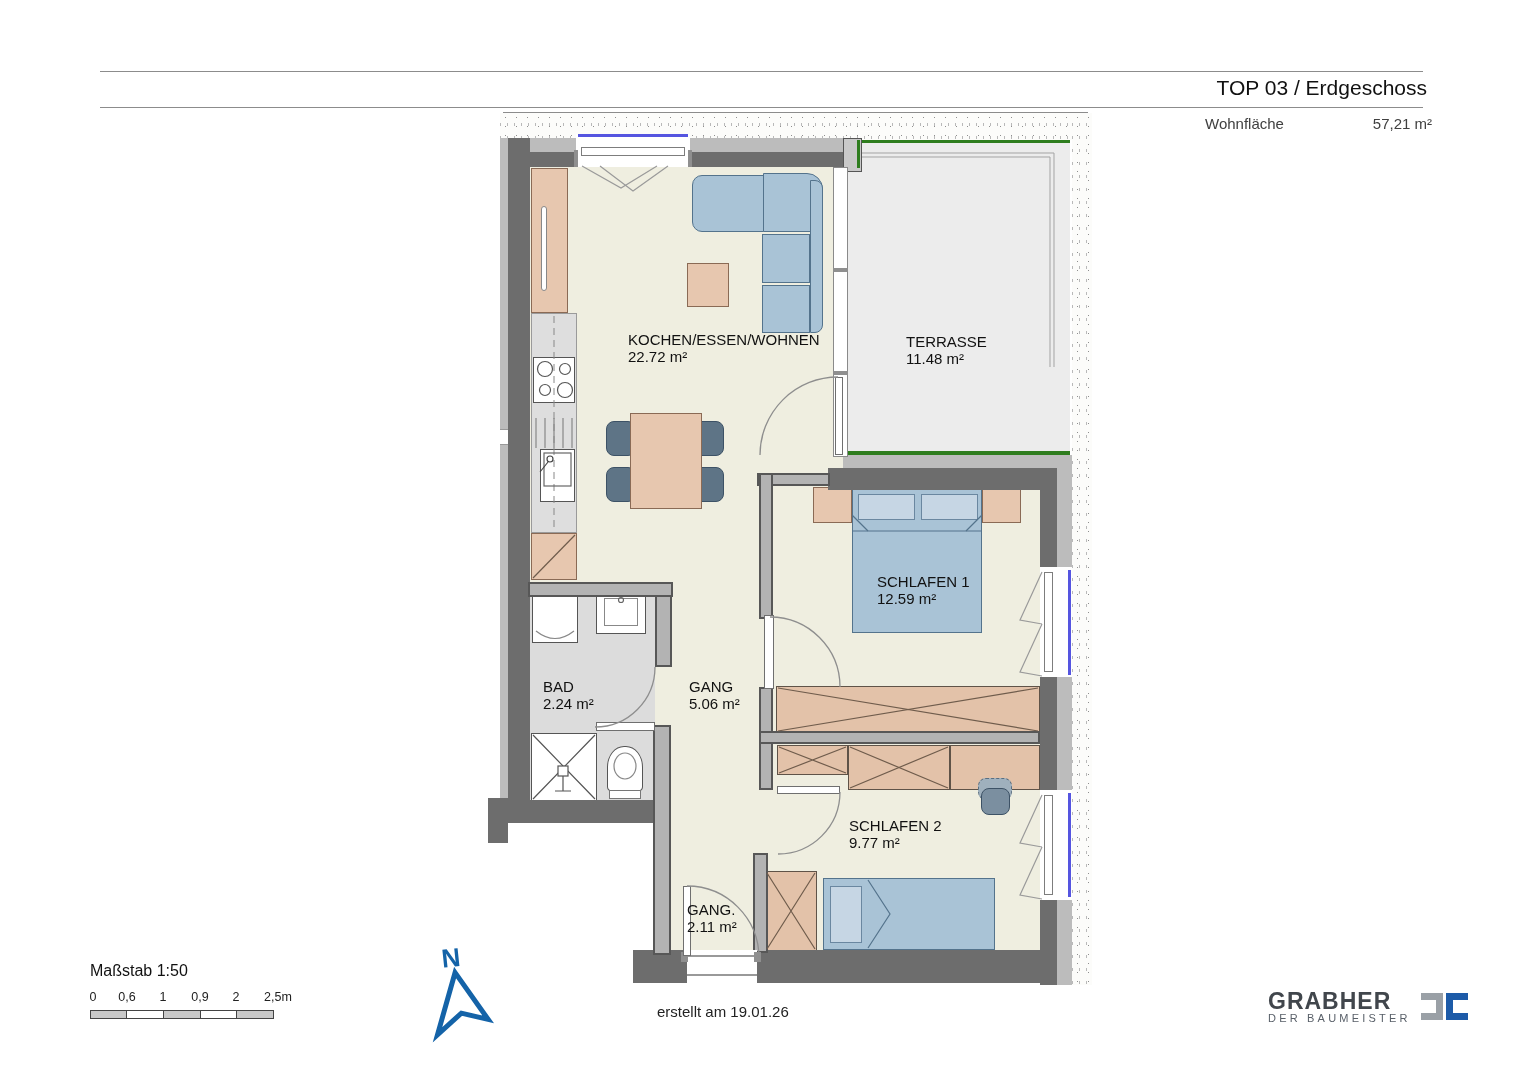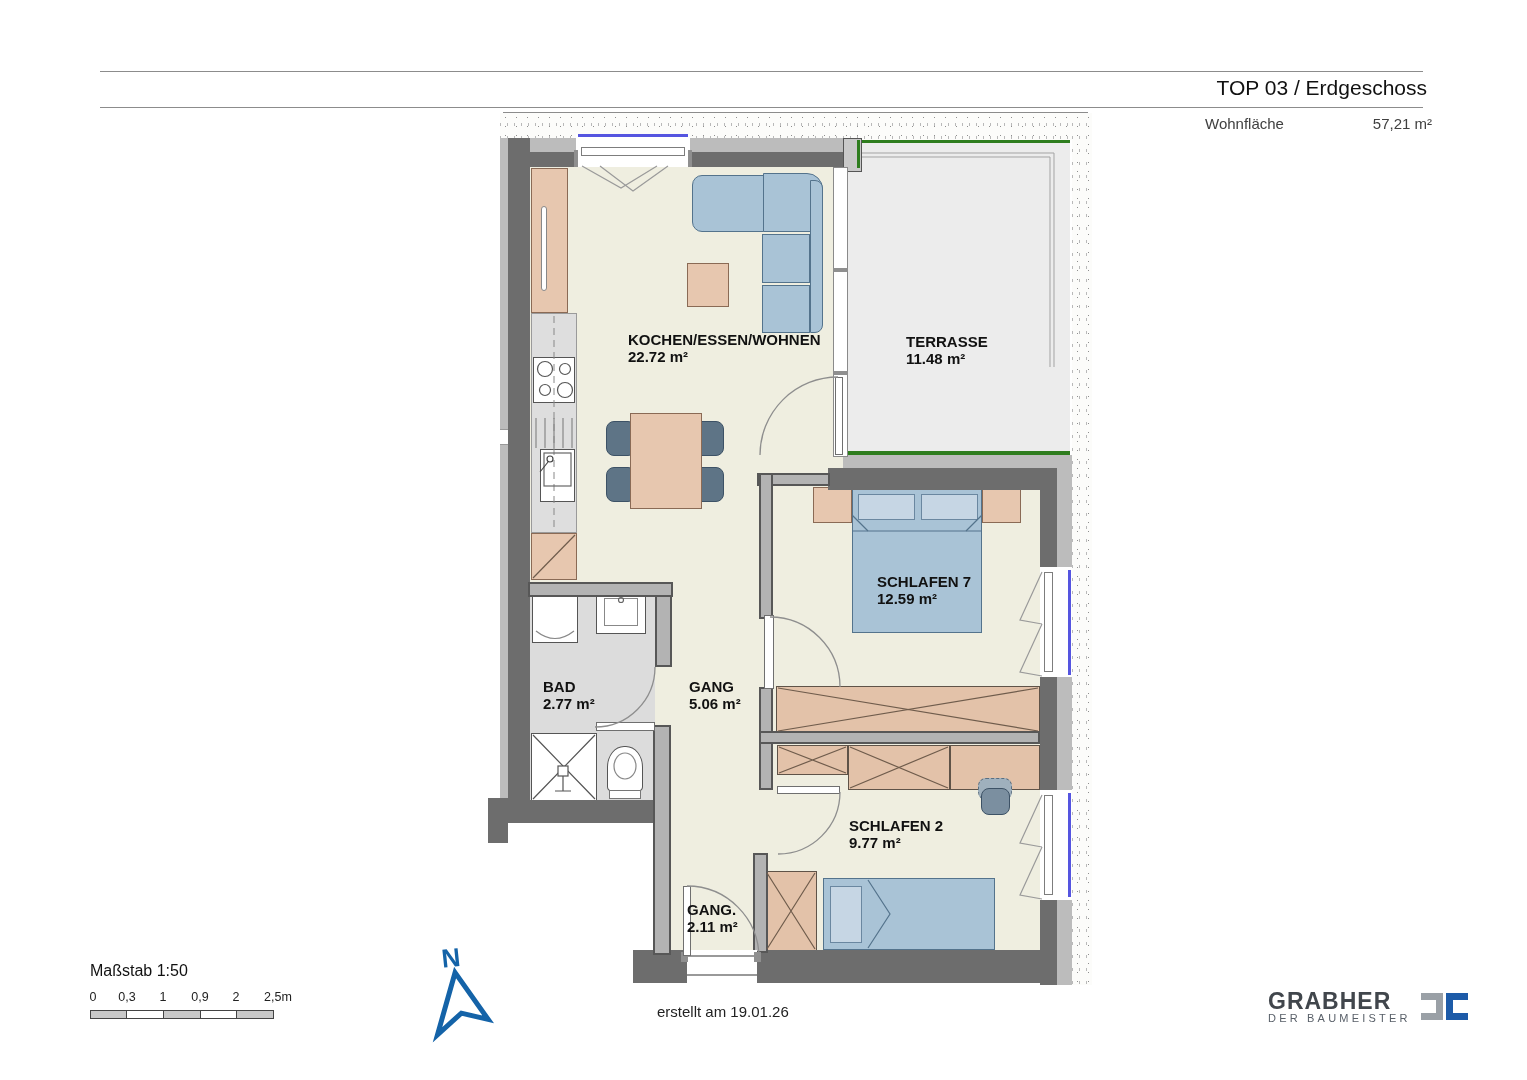--- a/index.html
+++ b/index.html
@@ -34,21 +34,21 @@
   .leaf{position:absolute;background:#fff;border:1px solid #6f6f6f;box-sizing:border-box;}
   
   .tan{position:absolute;background:#e7c7af;border:1px solid #8a6a55;box-sizing:border-box;}
   .tan2{position:absolute;background:#e3c2a9;border:1px solid #5f5348;box-sizing:border-box;}
   .blu{position:absolute;background:#a9c3d6;border:1.5px solid #54738c;box-sizing:border-box;}
   .blu-lt{position:absolute;background:#c6d6e4;border:1px solid #6a87a0;box-sizing:border-box;}
   .slate{position:absolute;background:#5e7486;border:1px solid #3d5266;box-sizing:border-box;border-radius:8px;}
   .whitebox{position:absolute;background:#fff;border:1px solid #555;box-sizing:border-box;}
   .counter{position:absolute;background:#dedede;border:1px solid #9a9a9a;box-sizing:border-box;}
   
-  .rlabel{position:absolute;font-size:15px;font-weight:700;line-height:17px;color:#111;white-space:nowrap;}
+  .rlabel{position:absolute;font-size:15px;font-weight:400;line-height:17px;color:#111;white-space:nowrap;}
   .rlabel span{display:block;}
   .small{font-size:15px;color:#222;}
   svg.overlay{position:absolute;left:0;top:0;pointer-events:none;}
   
   .seg{position:absolute;height:9px;border:1px solid #444;box-sizing:border-box;}
   .tick{position:absolute;font-size:12.5px;color:#222;transform:translateX(-50%);}
   
   .logoname{font-size:23px;font-weight:700;letter-spacing:1px;color:#41464c;line-height:22px;}
   .logotag{font-size:11px;letter-spacing:3.2px;color:#596069;}
   .bracket{width:9px;height:27px;box-sizing:border-box;}
@@ -235,43 +235,43 @@
 
   <div class="rlabel" style="left:628px;top:331px;">
     <span>KOCHEN/ESSEN/WOHNEN</span>
     <span>22.72 m²</span>
   </div>
   <div class="rlabel" style="left:906px;top:333px;">
     <span>TERRASSE</span>
     <span>11.48 m²</span>
   </div>
   <div class="rlabel" style="left:877px;top:573px;">
-    <span>SCHLAFEN 7</span>
+    <span>SCHLAFEN 1</span>
     <span>12.59 m²</span>
   </div>
   <div class="rlabel" style="left:543px;top:678px;">
     <span>BAD</span>
-    <span>2.77 m²</span>
+    <span>2.24 m²</span>
   </div>
   <div class="rlabel" style="left:689px;top:678px;">
     <span>GANG</span>
     <span>5.06 m²</span>
   </div>
   <div class="rlabel" style="left:849px;top:817px;">
     <span>SCHLAFEN 2</span>
     <span>9.77 m²</span>
   </div>
   <div class="rlabel" style="left:687px;top:901px;">
     <span>GANG.</span>
     <span>2.11 m²</span>
   </div>
 
   <div class="abs" style="left:90px;top:962px;font-size:16px;color:#111;">Maßstab 1:50</div>
   <div class="tick" style="left:93px;top:990px;">0</div>
-  <div class="tick" style="left:127px;top:990px;">0,3</div>
+  <div class="tick" style="left:127px;top:990px;">0,6</div>
   <div class="tick" style="left:163px;top:990px;">1</div>
   <div class="tick" style="left:200px;top:990px;">0,9</div>
   <div class="tick" style="left:236px;top:990px;">2</div>
   <div class="tick" style="left:278px;top:990px;">2,5m</div>
   <div>
     <div class="seg" style="left:90px;top:1010px;width:37px;background:#c9c9c9;"></div>
     <div class="seg" style="left:126px;top:1010px;width:38px;background:#fff;"></div>
     <div class="seg" style="left:163px;top:1010px;width:38px;background:#c9c9c9;"></div>
     <div class="seg" style="left:200px;top:1010px;width:37px;background:#fff;"></div>
     <div class="seg" style="left:236px;top:1010px;width:38px;background:#c9c9c9;"></div>

